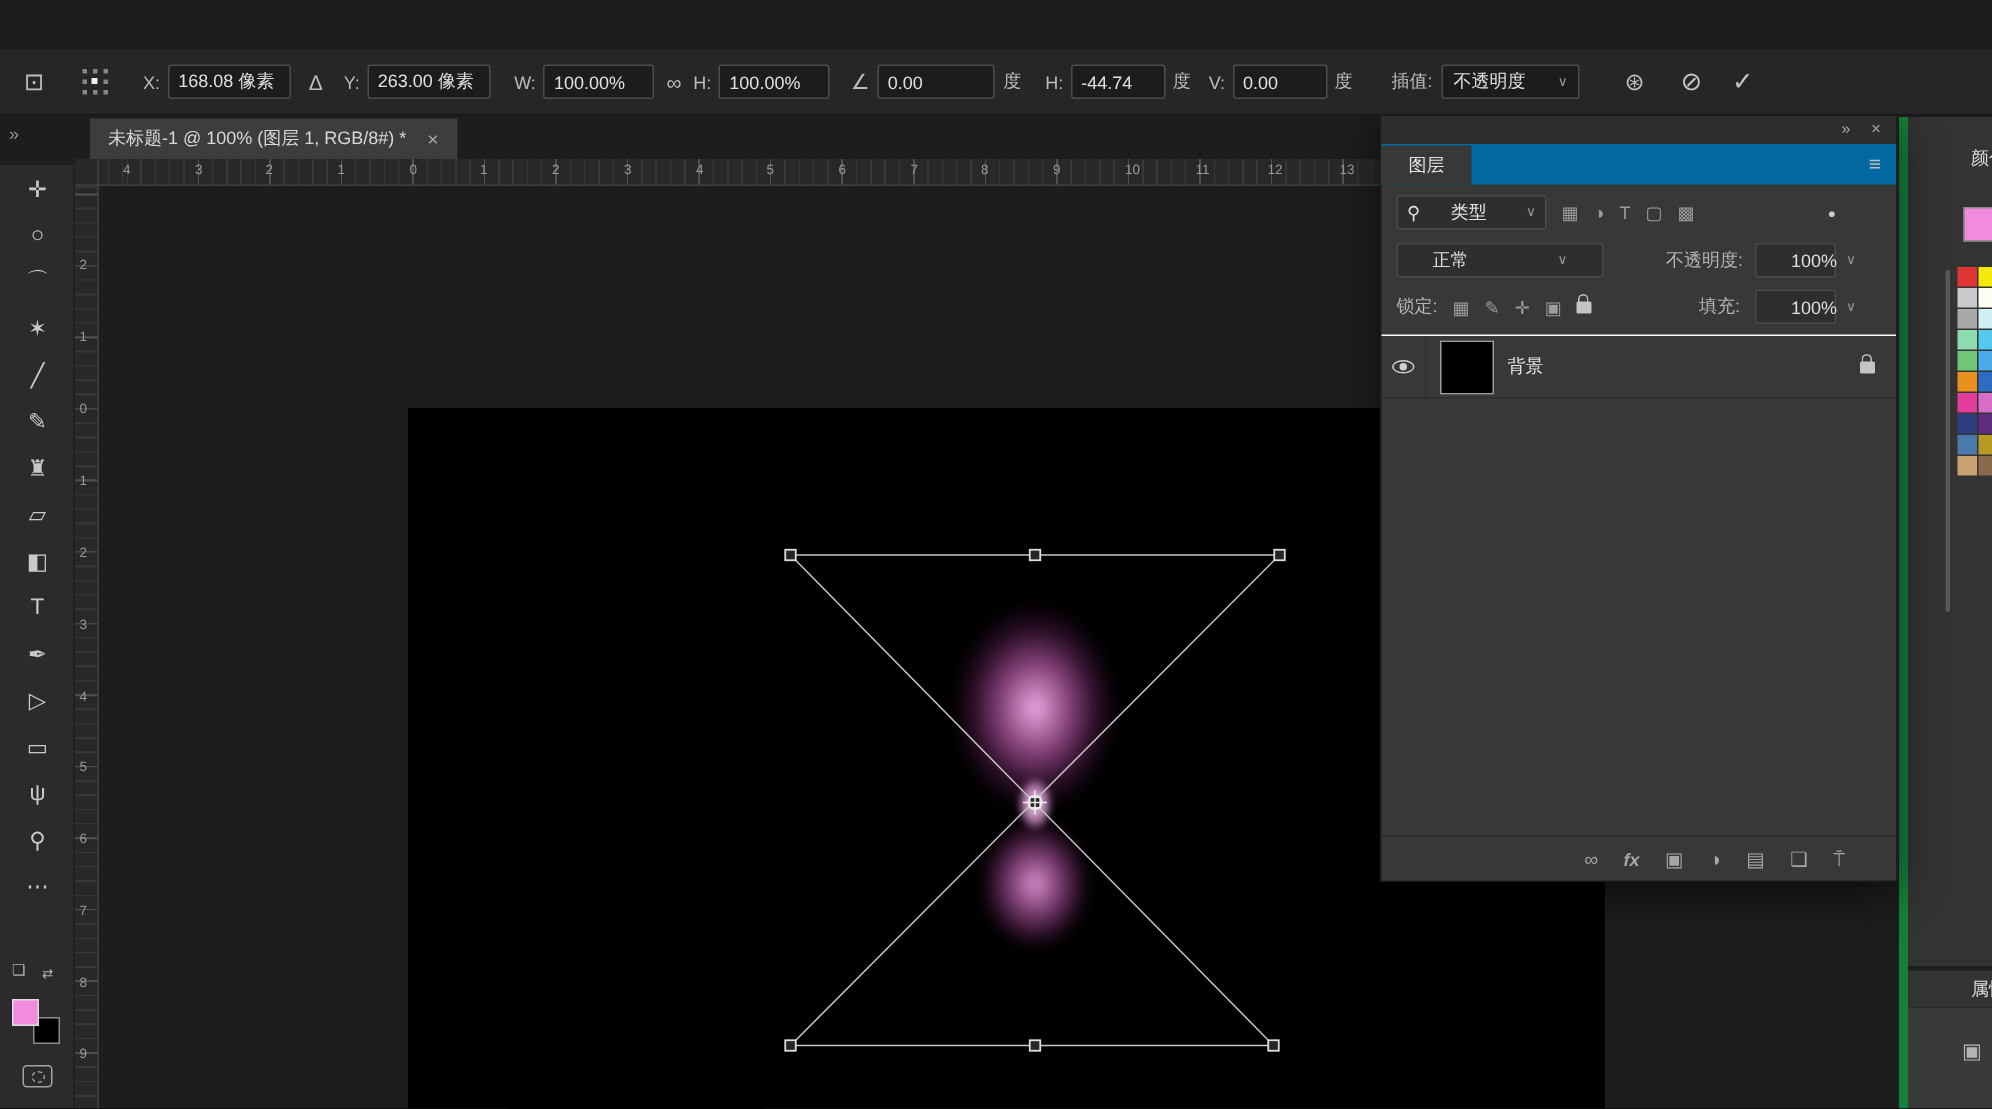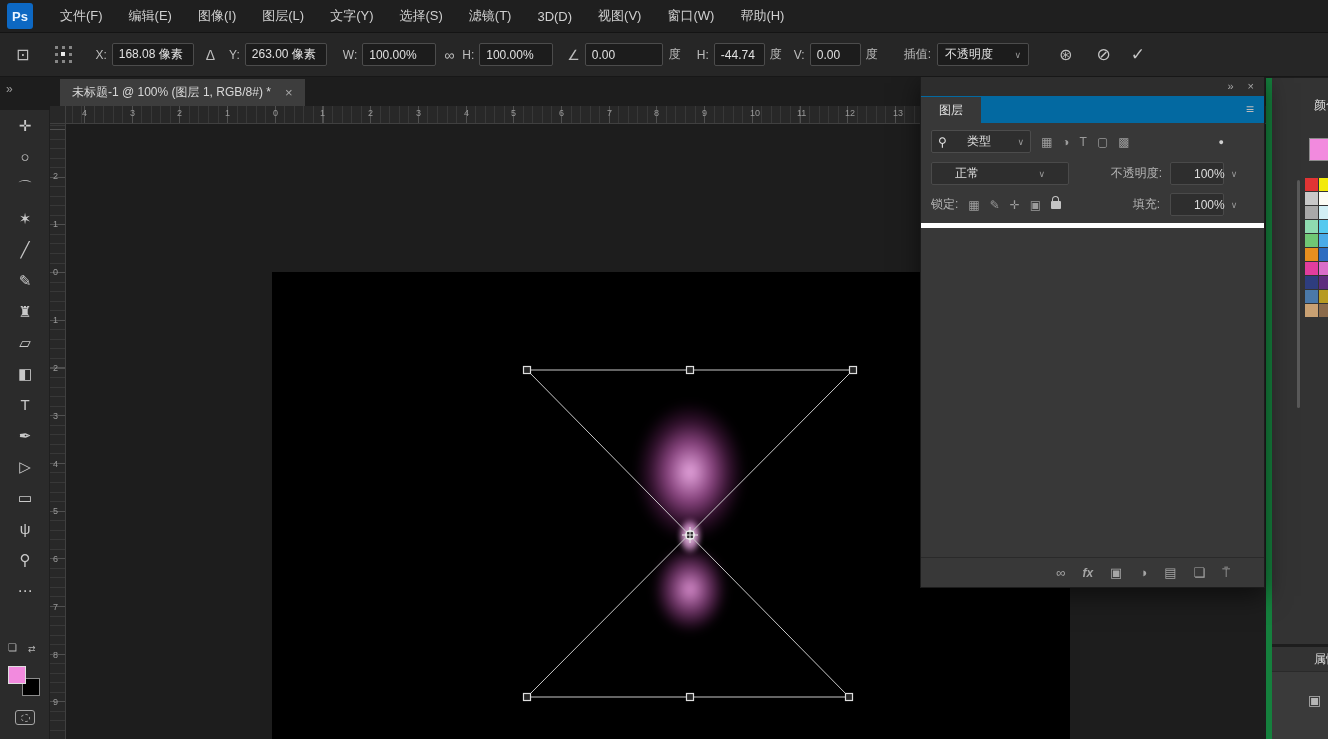--- a/index.html
+++ b/index.html
@@ -13,21 +13,21 @@
 
 
 .optionsbar{position:absolute;left:0;top:33px;width:100%;height:44px;background:#262626;border-bottom:1px solid #171717;display:flex;align-items:center;font-size:12px;color:#c8c8c8;z-index:10}
 .ob-toolicon{margin-left:16px;font-size:16px;color:#bdbdbd}
 .refpoint{width:20px;height:20px;margin-left:24px;display:grid;grid-template-columns:repeat(3,1fr);place-items:center}
 .refpoint i{width:3px;height:3px;background:#868686}
 .refpoint i.c{width:4px;height:4px;background:#ececec}
 .ob-group{display:flex;align-items:center;gap:5px}
 .ob-label{color:#bdbdbd}
 .field{display:flex;align-items:center;height:23px;background:#1c1c1c;border:1px solid #4c4c4c;border-radius:2px;padding:0 6px;color:#e0e0e0;font-size:12px;white-space:nowrap;overflow:hidden}
-.w82{width:82px}.w74{width:74px}.w78{width:78px}.w70{width:51px}
+.w82{width:82px}.w74{width:74px}.w78{width:78px}.w70{width:63px}
 .ob-icon{color:#bdbdbd;font-size:14px}
 .ob-select{width:92px;height:23px;background:#1c1c1c;border:1px solid #4c4c4c;border-radius:2px;display:flex;align-items:center;justify-content:space-between;padding:0 7px;color:#e0e0e0}
 .dd{color:#9a9a9a;font-size:9px;margin-left:6px}
 .ob-cancel,.ob-commit{font-size:17px;color:#c4c4c4}
 
 
 .tabbar{position:absolute;left:0;top:77px;width:100%;height:29px;background:#1d1d1d;z-index:3}
 .tb-collapse{position:absolute;left:6px;top:5px;color:#9a9a9a;font-size:12px}
 .doc-tab{position:absolute;left:60px;top:2px;height:27px;background:#3d3d3d;display:flex;align-items:center;gap:14px;padding:0 12px;font-size:12px;color:#d8d8d8}
 .doc-tab-close{color:#a8a8a8;font-size:13px}
@@ -64,21 +64,21 @@
 .lp-tab{height:26px;background:#383838;padding:0 18px;display:flex;align-items:center;color:#e2e2e2}
 .lp-menu{position:absolute;right:10px;top:5px;color:#bbb;font-size:14px}
 .lp-filter{display:flex;align-items:center;padding:7px 40px 5px 10px;gap:10px}
 .lp-search{width:100px;justify-content:space-between;background:#2e2e2e}
 .lp-ficon{color:#9c9c9c;font-size:12px}
 .lp-dot{margin-left:auto;color:#cfcfcf;font-size:9px}
 .lp-select{background:#2e2e2e;border:1px solid #4a4a4a;height:23px;display:flex;align-items:center;justify-content:space-between;padding:0 23px;border-radius:2px;color:#dedede}
 .w138{width:138px}.w54{width:54px}
 .lp-blend{display:flex;align-items:center;padding:4px 40px 4px 10px;gap:8px}
 .lbl{color:#b5b5b5}
-.lp-lock{display:flex;align-items:center;padding:4px 40px 7px 10px;gap:10px;color:#9c9c9c;border-bottom:5px solid #ffffff}
+.lp-lock{display:flex;align-items:center;padding:4px 40px 7px 10px;gap:10px;color:#9c9c9c;border-bottom:1px solid #ffffff}
 .lock-ic{font-size:12px;color:#9c9c9c}
 .ml-auto{margin-left:auto}
 .lp-row{height:42px;display:flex;align-items:center;border-bottom:1px solid #2e2e2e;position:relative}
 .lp-row.selected{background:#4b4e50}
 .eye-cell{width:30px;align-self:stretch;display:flex;align-items:center;justify-content:center;border-right:1px solid #2e2e2e}
 .eye{display:inline-block;width:15px;height:9px;border:1px solid #d0d0d0;border-radius:50%;position:relative}
 .eye::after{content:"";position:absolute;left:4px;top:1px;width:5px;height:5px;background:#d0d0d0;border-radius:50%}
 .thumb{width:36px;height:36px;margin:0 9px;border:1px solid #9a9a9a;position:relative;flex:none}
 .lp-row.selected .thumb{border-color:#d6d6d6}
 .thumb.checker{background-color:#fff;background-image:linear-gradient(45deg,#c4c4c4 25%,transparent 25%,transparent 75%,#c4c4c4 75%),linear-gradient(45deg,#c4c4c4 25%,transparent 25%,transparent 75%,#c4c4c4 75%);background-size:8px 8px;background-position:0 0,4px 4px}
@@ -101,34 +101,20 @@
 .dock-swatch{width:13px;height:13px}
 .dock-props-head{position:absolute;left:0;top:566px;width:100%;height:24px;line-height:24px;padding-left:42px;background:#333;border-top:3px solid #1d1d1d;color:#dedede;white-space:nowrap;overflow:hidden}
 .dock-props-body{position:absolute;left:0;top:593px;width:100%;bottom:0;background:#3a3a3a;border-top:1px solid #2a2a2a}
 .props-icon{position:absolute;left:36px;top:20px;color:#b5b5b5;font-size:14px}
 </style>
 </head>
 <body>
 
 <div class="app">
 
-  <div class="menubar">
-    <div class="ps-logo">Ps</div>
-    <div class="menu-item">文件(F)</div>
-    <div class="menu-item">编辑(E)</div>
-    <div class="menu-item">图像(I)</div>
-    <div class="menu-item">图层(L)</div>
-    <div class="menu-item">文字(Y)</div>
-    <div class="menu-item">选择(S)</div>
-    <div class="menu-item">滤镜(T)</div>
-    <div class="menu-item">3D(D)</div>
-    <div class="menu-item">视图(V)</div>
-    <div class="menu-item">窗口(W)</div>
-    <div class="menu-item">帮助(H)</div>
-  </div>
 
   <div class="optionsbar">
     <span class="ob-toolicon">⊡</span>
     <div class="refpoint">
       <i></i>
         <i></i>
         <i></i>
         <i></i>
         <i class="c"></i>
         <i></i>
@@ -363,20 +349,28 @@
       <span class="lock-ic">✛</span>
       <span class="lock-ic">▣</span>
       <span class="lockcss"></span>
       <span class="lbl ml-auto">填充:</span>
       <div class="lp-select w54">
         <span>100%</span>
         <span class="dd">∨</span>
       </div>
     </div>
     <div class="lp-list">
+      <div class="lp-row">
+        <div class="eye-cell">
+            <span class="eye"></span>
+          </div>
+        <div class="thumb black"></div>
+        <span class="lname">背景</span>
+        <span class="lockcss row-lock"></span>
+      </div>
     </div>
     <div class="lp-fill"></div>
     <div class="lp-footer">
       <span>∞</span>
       <span class="fx">fx</span>
       <span>▣</span>
       <span>◑</span>
       <span>▤</span>
       <span>❏</span>
       <span>⍑</span>

